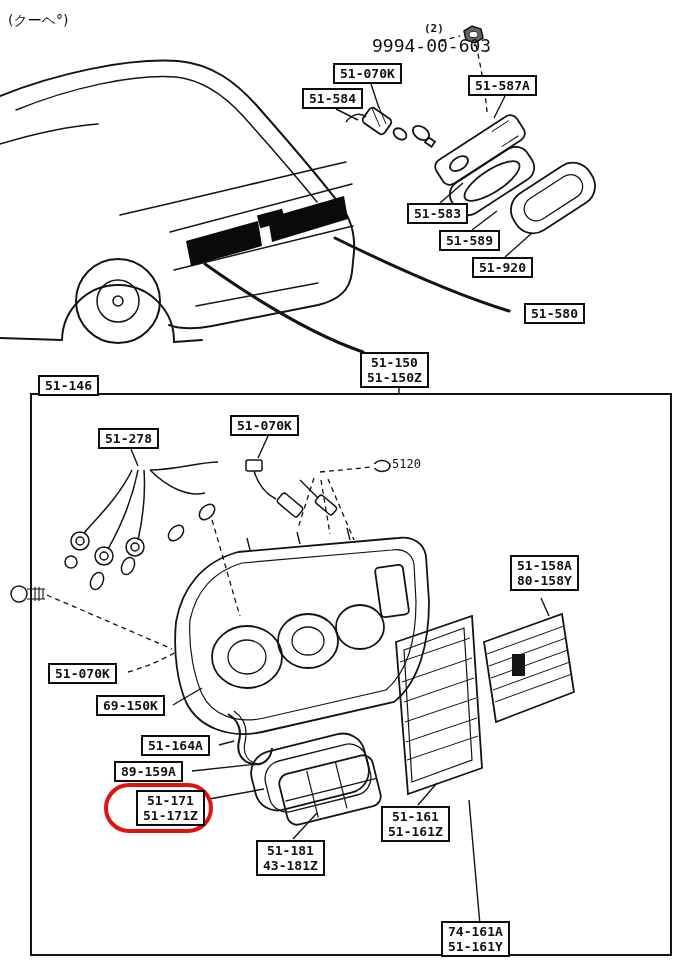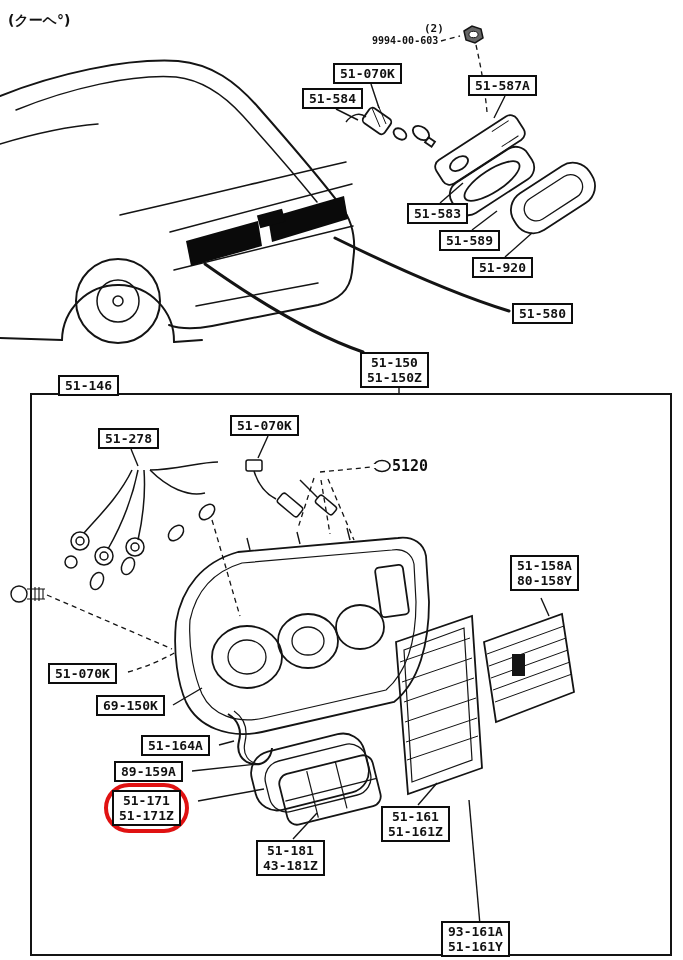--- a/index.html
+++ b/index.html
@@ -10,26 +10,26 @@
   #art{position:absolute;left:0;top:0;z-index:1;}
   .pbox{
     position:absolute;z-index:3;border:2px solid #0d0d0d;background:#fff;
     font-weight:bold;font-size:13px;line-height:15px;padding:1px 5px;
     text-align:center;white-space:nowrap;
   }
   .red-wrap{
     position:absolute;z-index:3;border:4px solid #e01212;border-radius:26px;
     padding:3px 4px;background:#fff;
   }
-  .red-wrap .pbox{position:static;border-color:#0d0d0d;}
-  .note{position:absolute;z-index:3;font-weight:bold;white-space:nowrap;}
+  .red-wrap .pbox{position:static;border-color:#0d0d0d;margin-left:24px;}
+  .note{position:absolute;z-index:3;font-weight:normal;white-space:nowrap;}
   .jp{font-family:"DejaVu Sans","Liberation Sans",sans-serif;font-size:14px;left:8px;top:12px;}
   .qty{font-size:11px;left:424px;top:22px;font-weight:bold;}
-  .fastener{font-size:10px;left:372px;top:35px;}
-  .clip{font-size:15px;left:392px;top:457px;}
+  .fastener{font-size:18px;left:372px;top:35px;}
+  .clip{font-size:12px;left:392px;top:457px;}
 </style>
 </head>
 <body>
 
 <div id="stage">
 
   <svg id="art" width="683" height="960" viewBox="0 0 683 960">
 
     <g fill="none" stroke="#141414" stroke-width="2" stroke-linecap="round">
       <path d="M0,96 C55,74 125,58 178,61 C212,64 236,82 258,107 C288,141 322,181 341,206 C351,219 355,236 354,252 L352,272 C350,290 339,300 318,305 L212,326 C196,329 180,329 169,325"></path>
@@ -220,28 +220,28 @@
     </div>
   <div class="pbox" style="left:407px;top:203px">
       <div>51-583</div>
     </div>
   <div class="pbox" style="left:439px;top:230px">
       <div>51-589</div>
     </div>
   <div class="pbox" style="left:472px;top:257px">
       <div>51-920</div>
     </div>
-  <div class="pbox" style="left:512px;top:303px">
+  <div class="pbox" style="left:524px;top:303px">
       <div>51-580</div>
     </div>
   <div class="pbox" style="left:360px;top:352px">
     <div>51-150</div>
     <div>51-150Z</div>
   </div>
-  <div class="pbox" style="left:58px;top:375px">
+  <div class="pbox" style="left:38px;top:375px">
       <div>51-146</div>
     </div>
   <div class="pbox" style="left:98px;top:428px">
       <div>51-278</div>
     </div>
   <div class="pbox" style="left:230px;top:415px">
       <div>51-070K</div>
     </div>
   <div class="pbox" style="left:510px;top:555px">
     <div>51-158A</div>
@@ -269,17 +269,17 @@
 
   <div class="pbox" style="left:256px;top:840px">
     <div>51-181</div>
     <div>43-181Z</div>
   </div>
   <div class="pbox" style="left:381px;top:806px">
     <div>51-161</div>
     <div>51-161Z</div>
   </div>
   <div class="pbox" style="left:441px;top:921px">
-    <div>93-161A</div>
+    <div>74-161A</div>
     <div>51-161Y</div>
   </div>
 
 </div>
 
 </body></html>

